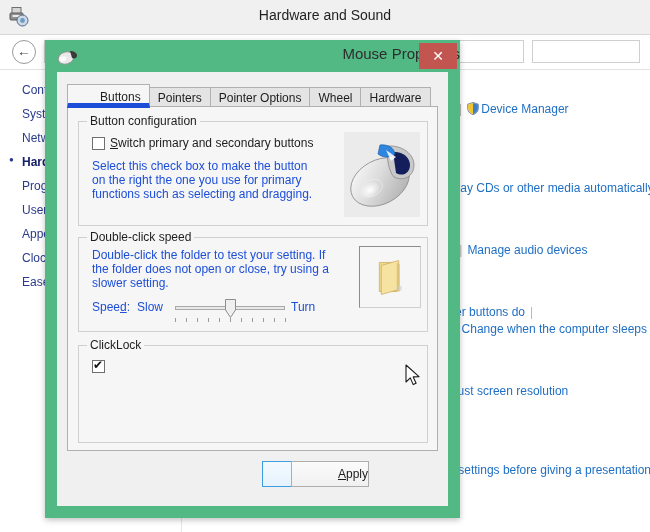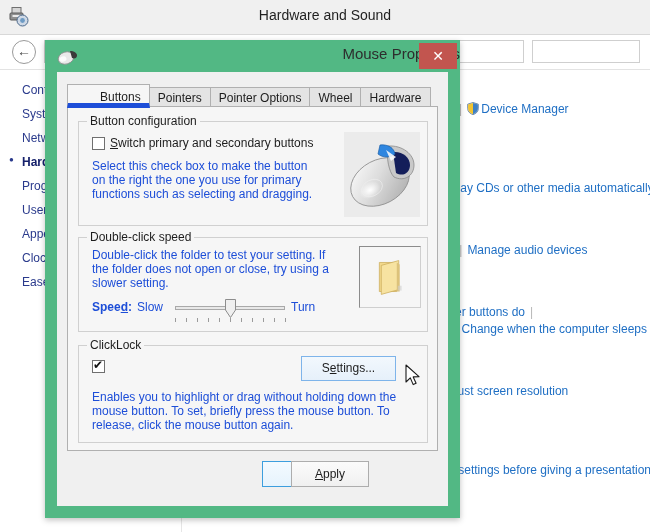--- a/index.html
+++ b/index.html
@@ -475,21 +475,21 @@
               <ellipse cx="28" cy="56" rx="11" ry="8" fill="none" stroke="#efefef" stroke-width="0.6" transform="rotate(-28 28 56)"></ellipse>
             </svg>
           </div>
         </div>
 
         <div class="group" style="left:10px; top:130px; width:350px; height:95px;">
           <span class="group-title">Double-click speed</span>
 
           <div class="g-text" style="position:absolute; left:13px; top:10px; width:240px;">Double-click the folder to test your setting. If the folder does not open or close, try using a slower setting.</div>
 
-          <div class="g-text" style="position:absolute; left:13px; top:62px;font-weight:bold;">
+          <div class="g-text" style="position:absolute; left:13px; top:62px;">
             <span>Spee</span><span class="u">d</span><span>:</span>
           </div>
           <div class="g-text" style="position:absolute; left:58px; top:62px;">Slow</div>
           <div class="g-text" style="position:absolute; left:212px; top:62px;">Turn</div>
 
           <div class="slider-track" style="left:96px; top:68px; width:110px;"></div>
           <div class="slider-thumb" style="left:146px; top:61px;">
             <svg viewBox="0 0 11 19" width="11" height="19">
               <path d="M0.5 0.5 H10.5 V11 L5.5 18.5 L0.5 11 Z" fill="#efefef" stroke="#8d8d8d" stroke-width="1"></path>
             </svg>
@@ -518,35 +518,31 @@
           </div>
         </div>
 
         <div class="group" style="left:10px; top:238px; width:350px; height:98px;">
           <span class="group-title">ClickLock</span>
 
           <div class="cb-row" style="left:13px; top:13px;">
             <span class="cbox checked"></span>
           </div>
 
-          <div class="btn focus-blue" style="left:222px; top:10px; width:95px; height:25px; line-height:23px;">
-            <span>S</span><span class="u">e</span><span>ttings...</span>
-          </div>
-
-          <div class="g-text" style="position:absolute; left:13px; top:44px; width:320px;">Enables you to highlight or drag without holding down the mouse button. To set, briefly press the mouse button. To release, click the mouse button again.</div>
+
         </div>
 
       </div>
 
       <div class="btn primary" style="left:205px; top:389px; width:78px; height:26px; line-height:24px;">OK</div>
 
     </div>
   </div>
 
-  <div class="btn" style="position:absolute; left:291px; top:461px; width:78px; height:26px; line-height:24px;">
+  <div class="btn" style="position:absolute; left:291px; top:461px; width:78px; height:26px; line-height:24px;text-align:right;">
     <span class="u">A</span><span>pply</span>
   </div>
 
   <svg class="cursor-arrow" style="left:404px; top:364px;" viewBox="0 0 18 24">
     <path d="M2 1 L2 18 L6.3 13.9 L9.2 20.6 L12.1 19.3 L9.2 12.9 L15 12.7 Z" fill="#ffffff" stroke="#1a1a1a" stroke-width="1.1" stroke-linejoin="round"></path>
   </svg>
 
 </div>
 
 </body></html>

